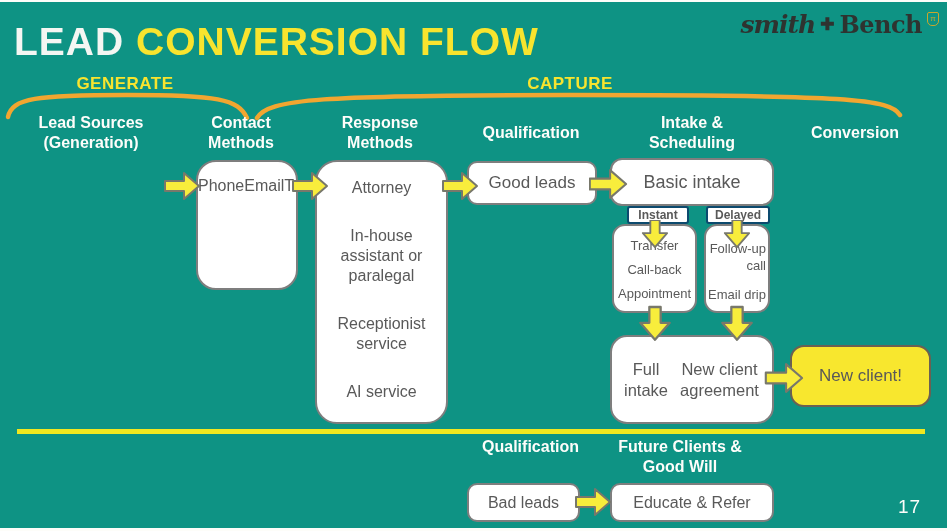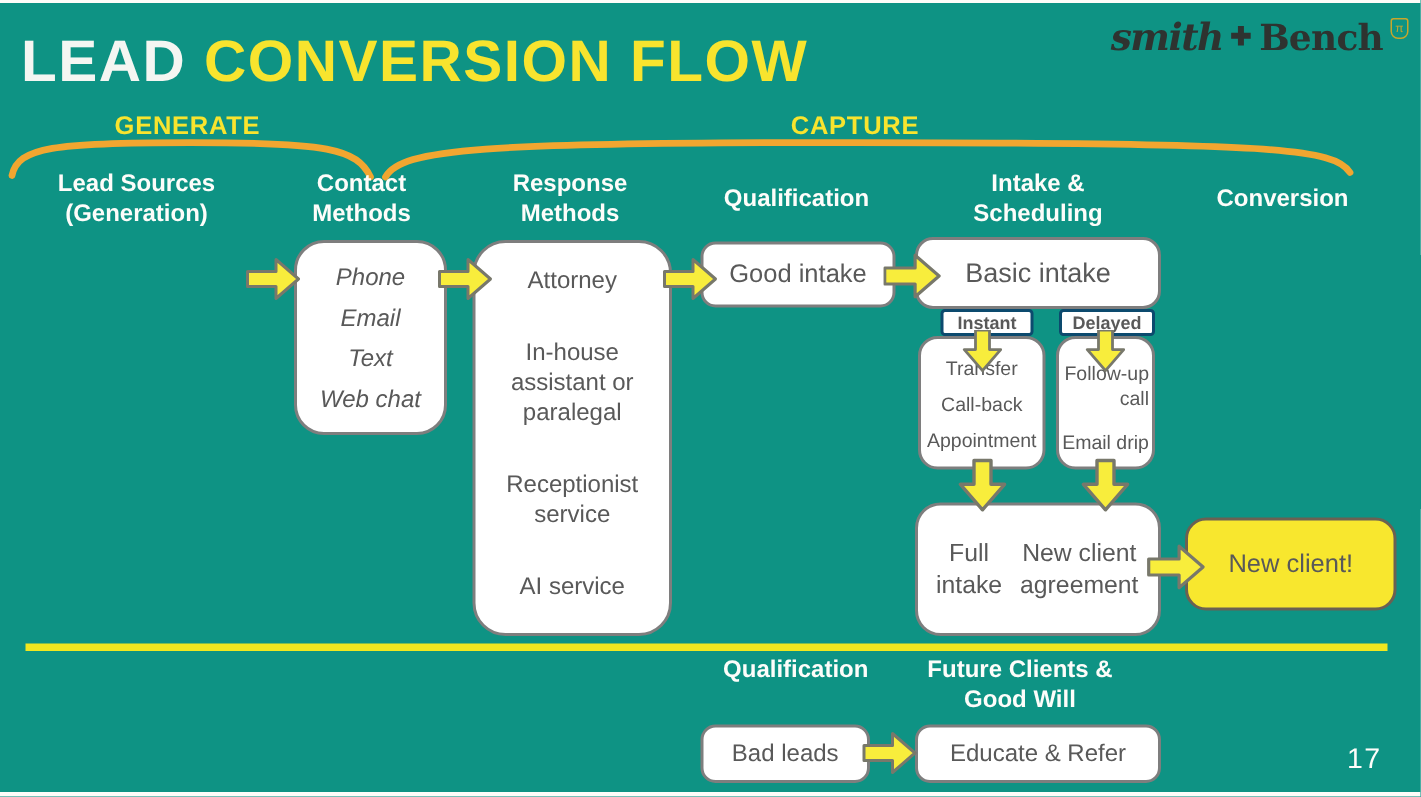--- a/index.html
+++ b/index.html
@@ -36,21 +36,21 @@
   .ch-rm { left:330px; top:113px; width:100px; }
   .ch-q  { left:461px; top:123px; width:140px; }
   .ch-is { left:637px; top:113px; width:110px; }
   .ch-cv { left:785px; top:123px; width:140px; }
 
   
   .box { position:absolute; background:#FFFFFF; border:2.5px solid #7E7E7E; color:#595959; z-index:2; }
   .b-ls { left:10px;  top:160px; width:163px; height:264px; border-radius:22px;
           display:flex; flex-direction:column; justify-content:space-between; padding:13px 4px; font-size:15px; text-align:center; line-height:1.15; }
   .b-cm { left:196px; top:160px; width:102px; height:130px; border-radius:20px;
-          display:flex; flex-direction:column; justify-content:space-between; padding:15px 0 12px; font-size:16px; text-align:center;font-style:italic; }
+          display:flex; flex-direction:row; justify-content:space-between; padding:15px 0 12px; font-size:16px; text-align:center; }
   .b-rm { left:315px; top:160px; width:133px; height:264px; border-radius:22px;
           display:flex; flex-direction:column; justify-content:space-between; padding:16px 6px 20px; font-size:16px; text-align:center; line-height:1.25; }
   .b-gl { left:467px; top:161px; width:130px; height:44px; border-radius:10px;
           display:flex; align-items:center; justify-content:center; font-size:17px; }
   .b-bi { left:610px; top:158px; width:164px; height:48px; border-radius:12px;
           display:flex; align-items:center; justify-content:center; font-size:18px; }
   .tag { position:absolute; background:#fff; border:2px solid #0c4a6e; border-radius:3px; color:#595959;
          font-size:12px; font-weight:bold; display:flex; align-items:center; justify-content:center; z-index:4; }
   .t-in { left:627px; top:206px; width:62px; height:18px; }
   .t-de { left:706px; top:206px; width:64px; height:18px; }
@@ -118,21 +118,21 @@
     <div>Web chat</div>
   </div>
 
   <div class="box b-rm">
     <div>Attorney</div>
     <div>In-house assistant or paralegal</div>
     <div>Receptionist service</div>
     <div>AI service</div>
   </div>
 
-  <div class="box b-gl">Good intake</div>
+  <div class="box b-gl">Good leads</div>
   <div class="box b-bi">Basic intake</div>
 
   <div class="tag t-in">Instant</div>
   <div class="tag t-de">Delayed</div>
 
   <div class="box b-tr">
     <div>Transfer</div>
     <div>Call-back</div>
     <div>Appointment</div>
   </div>

